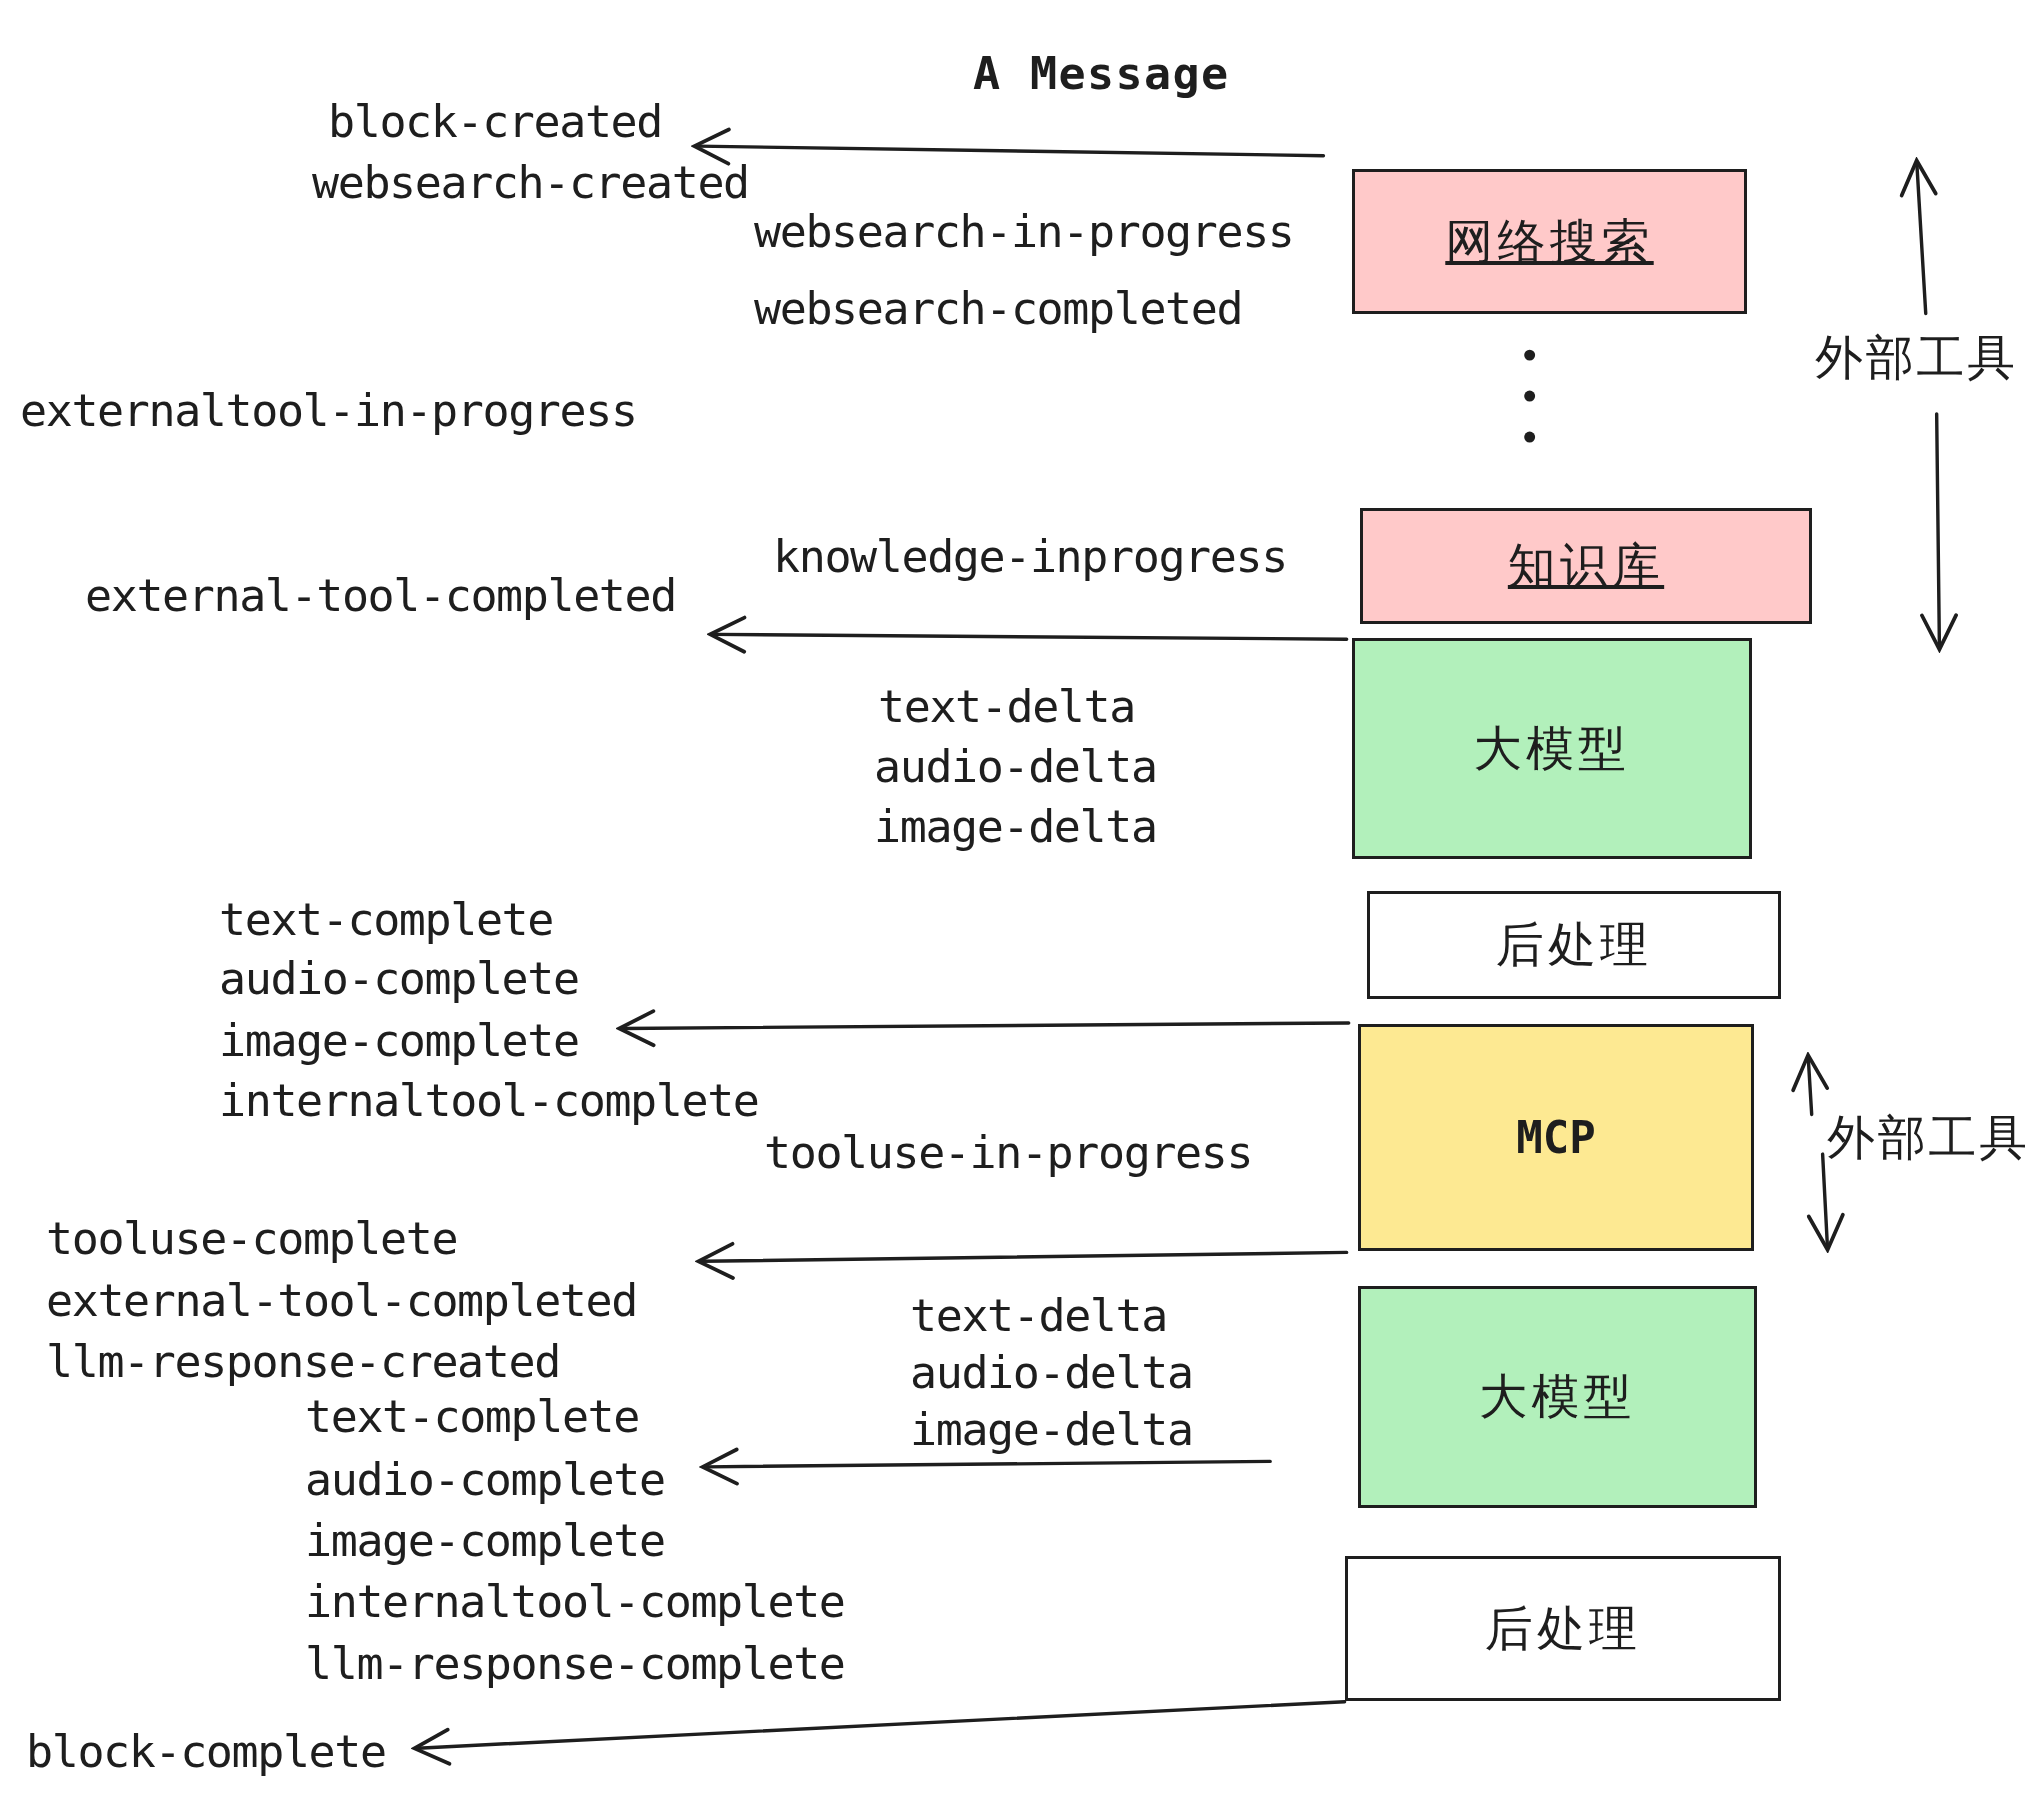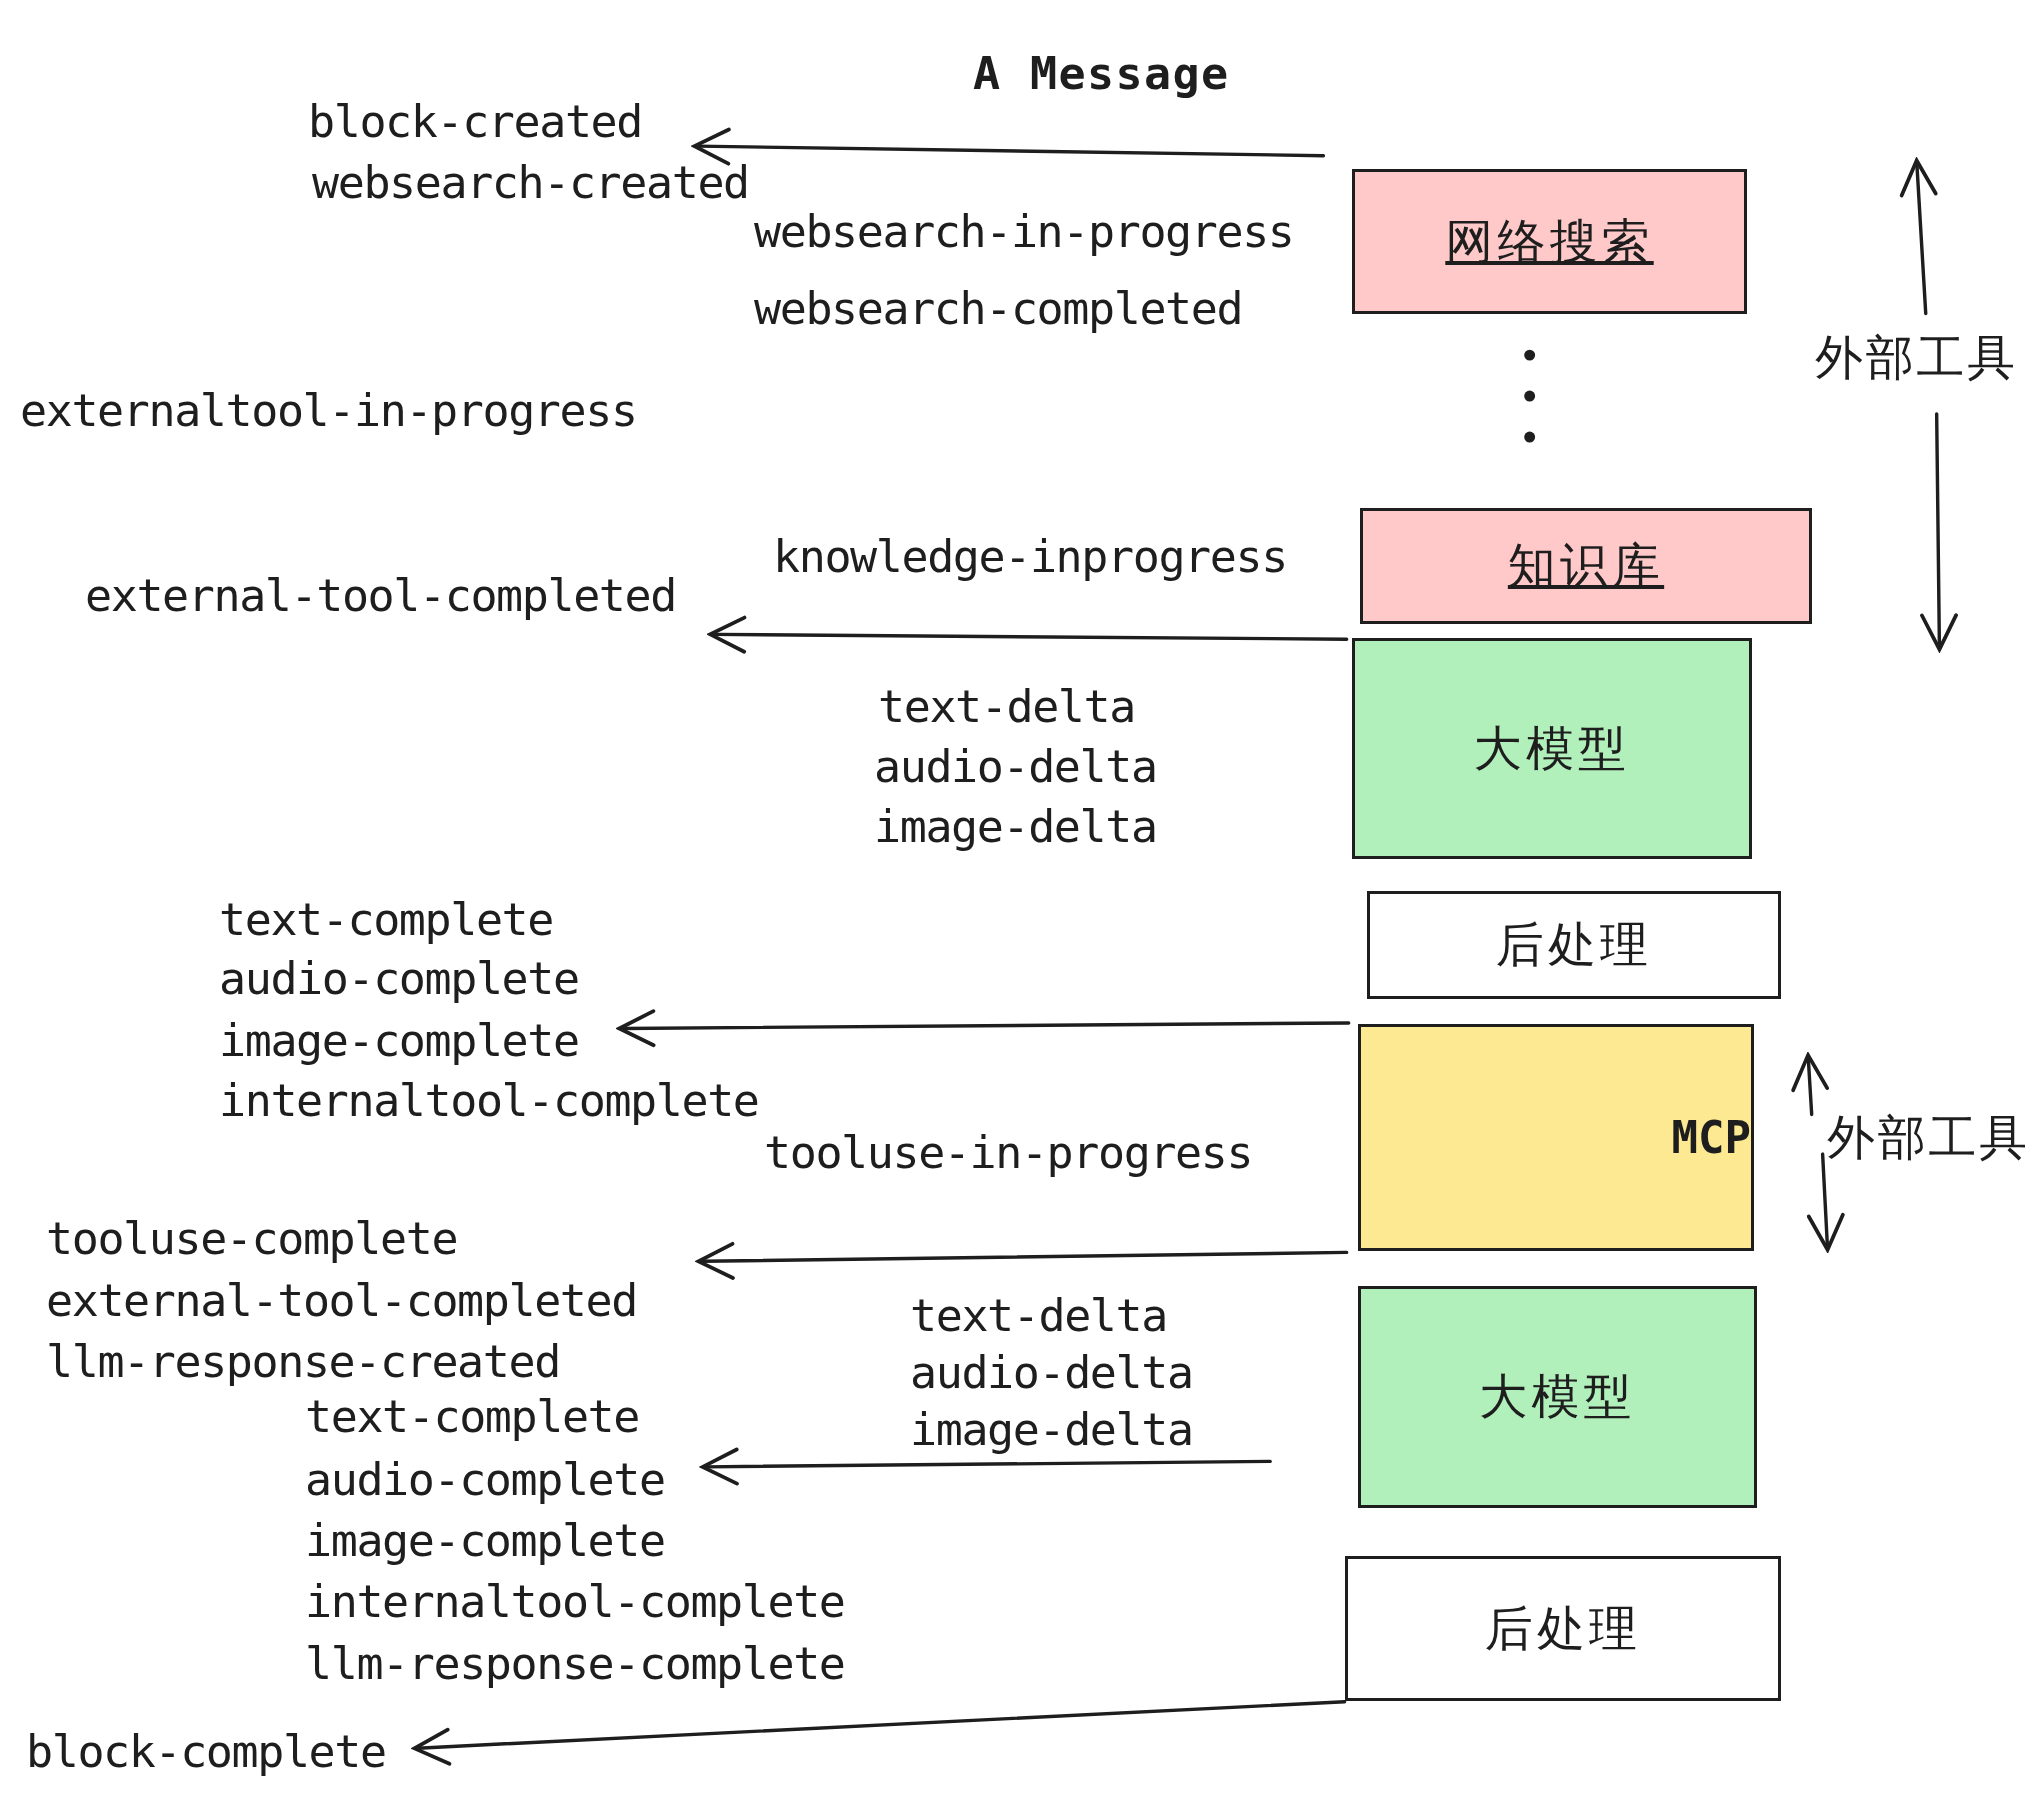--- a/index.html
+++ b/index.html
@@ -57,21 +57,21 @@
     letter-spacing:0;
   }
   .box.pink{background:var(--pink);text-decoration:underline;}
   .box.green{background:var(--green);}
   .box.yellow{background:var(--yellow);}
   .box.white{background:var(--white);}
   #box-websearch{left:1352px;top:169px;width:395px;height:145px;}
   #box-knowledge{left:1352px;top:508px;width:452px;height:116px;margin-left:8px;}
   #box-llm1{left:1352px;top:638px;width:400px;height:221px;}
   #box-post1{left:1367px;top:891px;width:414px;height:108px;}
-  #box-mcp{left:1358px;top:1024px;width:396px;height:227px;justify-content:flex-end;}
+  #box-mcp{left:1358px;top:1024px;width:396px;height:227px;}
   #box-llm2{left:1358px;top:1286px;width:399px;height:222px;}
   #box-post2{left:1345px;top:1556px;width:436px;height:145px;}
   .side-label{
     position:absolute;
     font-family:"DejaVu Sans","Liberation Sans",sans-serif;
     font-size:48px;
     letter-spacing:2.7px;
     transform:translateY(-50%);
     white-space:nowrap;
   }
@@ -114,21 +114,21 @@
     <line class="arrow" x1="2653" y1="1632" x2="2648" y2="1550" marker-end="url(#ah)"></line>
     <line class="arrow" x1="2669" y1="1690" x2="2676" y2="1825" marker-end="url(#ah)"></line>
 
     <circle class="dot" cx="2240" cy="520" r="8"></circle>
     <circle class="dot" cx="2240" cy="580" r="8"></circle>
     <circle class="dot" cx="2240" cy="640" r="8"></circle>
   </svg>
 
   <div class="title" style="left:973px;top:45px;margin-top:28px;">A Message</div>
 
-  <div class="ev" style="left:308px;top:121px;">block-created</div>
+  <div class="ev" style="left:328px;top:121px;">block-created</div>
   <div class="ev" style="left:312px;top:182px;">websearch-created</div>
   <div class="ev" style="left:754px;top:231px;">websearch-in-progress</div>
   <div class="ev" style="left:754px;top:308px;">websearch-completed</div>
   <div class="ev" style="left:20px;top:410px;">externaltool-in-progress</div>
   <div class="ev" style="left:773px;top:556px;">knowledge-inprogress</div>
   <div class="ev" style="left:85px;top:595px;">external-tool-completed</div>
   <div class="ev" style="left:878px;top:706px;">text-delta</div>
   <div class="ev" style="left:874px;top:766px;">audio-delta</div>
   <div class="ev" style="left:874px;top:826px;">image-delta</div>
   <div class="ev" style="left:219px;top:919px;">text-complete</div>

